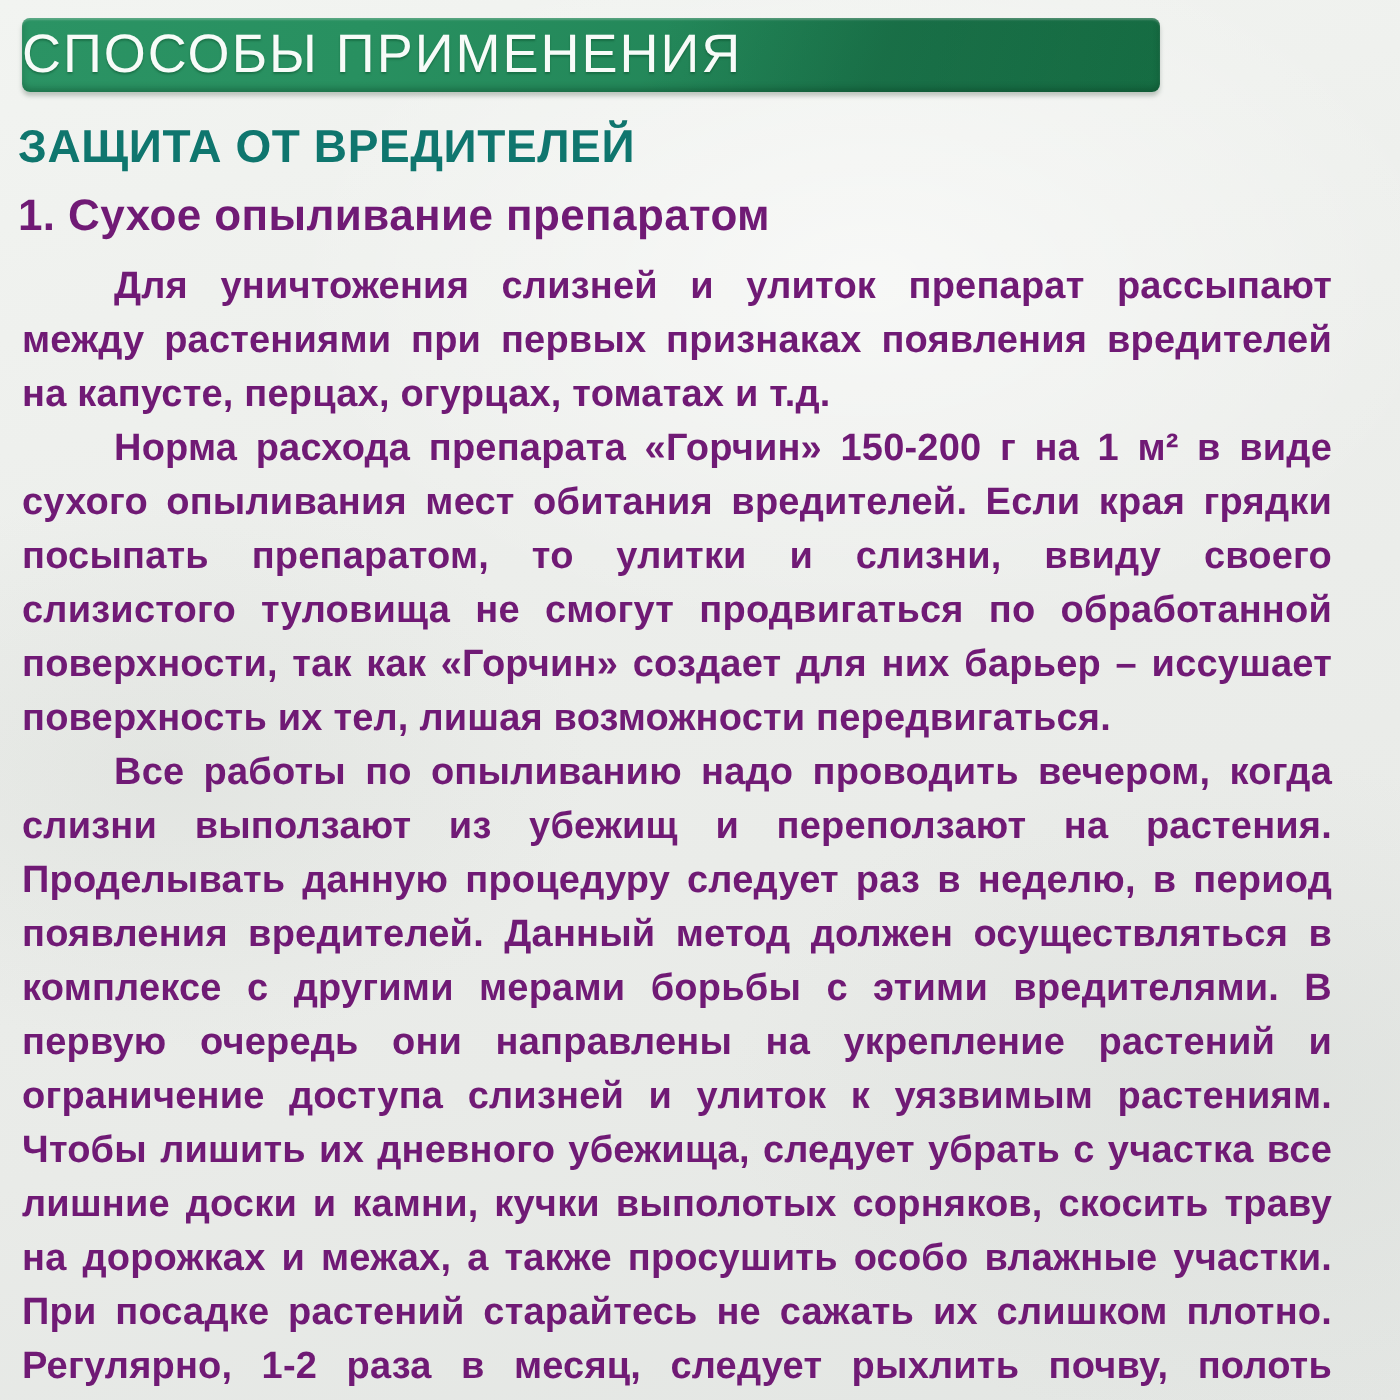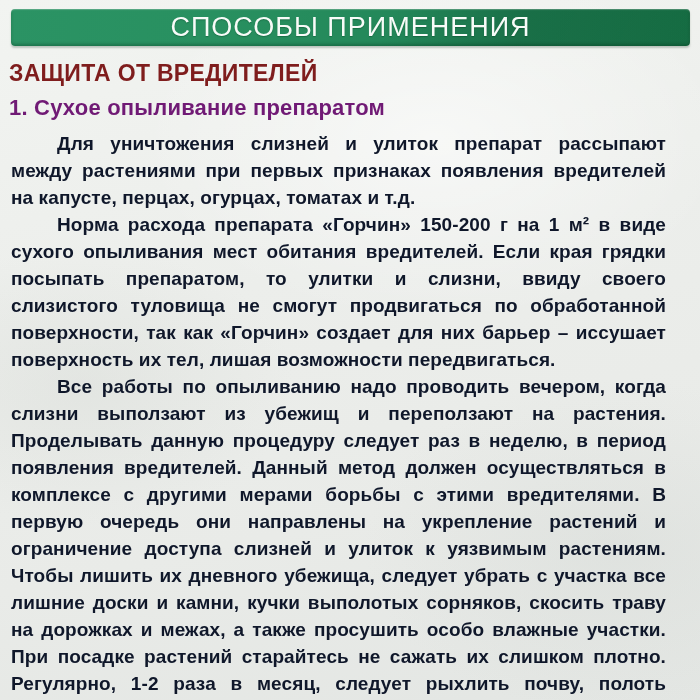--- a/index.html
+++ b/index.html
@@ -21,30 +21,29 @@
   .label {
     position: relative;
     width: 700px;
     height: 700px;
   }
   
   .title-bar {
     position: absolute;
     left: 11px;
     top: 9px;
-    width: 679px;
+    width: 569px;
     height: 37px;
     border-radius: 4px;
     background:
       linear-gradient(115deg, rgba(0,0,0,0) 55%, rgba(0,40,20,0.18) 75%, rgba(0,40,20,0.10) 100%),
       linear-gradient(100deg, #2b9364 0%, #289060 30%, #238759 58%, #1d7c50 80%, #187448 100%);
     box-shadow: 0 2px 2px rgba(90,110,95,0.35), inset 0 -2px 3px rgba(0,45,22,0.30), inset 0 1px 1px rgba(255,255,255,0.25);
     display: flex;
     align-items: center;
-    justify-content: center;
   }
   .title-bar-text {
     color: #f7fbf8;
     font-size: 27px;
     font-weight: 400;
     letter-spacing: 1px;
     text-shadow: 0 1px 1px rgba(0,60,30,0.35);
     white-space: nowrap;
   }
   
@@ -52,42 +51,42 @@
     position: absolute;
     left: 0;
     top: 50px;
     width: 700px;
     padding: 0;
   }
   .section-heading {
     margin: 10px 0 0 9px;
     font-size: 23px;
     font-weight: 700;
-    color: #7f1d1d;
+    color: #0f766e;
     letter-spacing: 0.3px;
   }
   .subsection-heading {
     margin: 8px 0 9px 9px;
     font-size: 22px;
     font-weight: 700;
     color: #701a75;
     letter-spacing: 0.2px;
   }
   
   .body-text {
     padding: 0 34px 0 11px;
   }
   .body-text p {
     margin: 0;
     text-indent: 46px;
     text-align: justify;
     font-size: 19px;
     line-height: 27px;
     font-weight: 600;
-    color: #0f172a;
+    color: #701a75;
     letter-spacing: 0.1px;
   }
 </style>
 </head>
 <body>
 
 <div class="label">
 
   <div class="title-bar">
     <span class="title-bar-text">СПОСОБЫ ПРИМЕНЕНИЯ</span>

